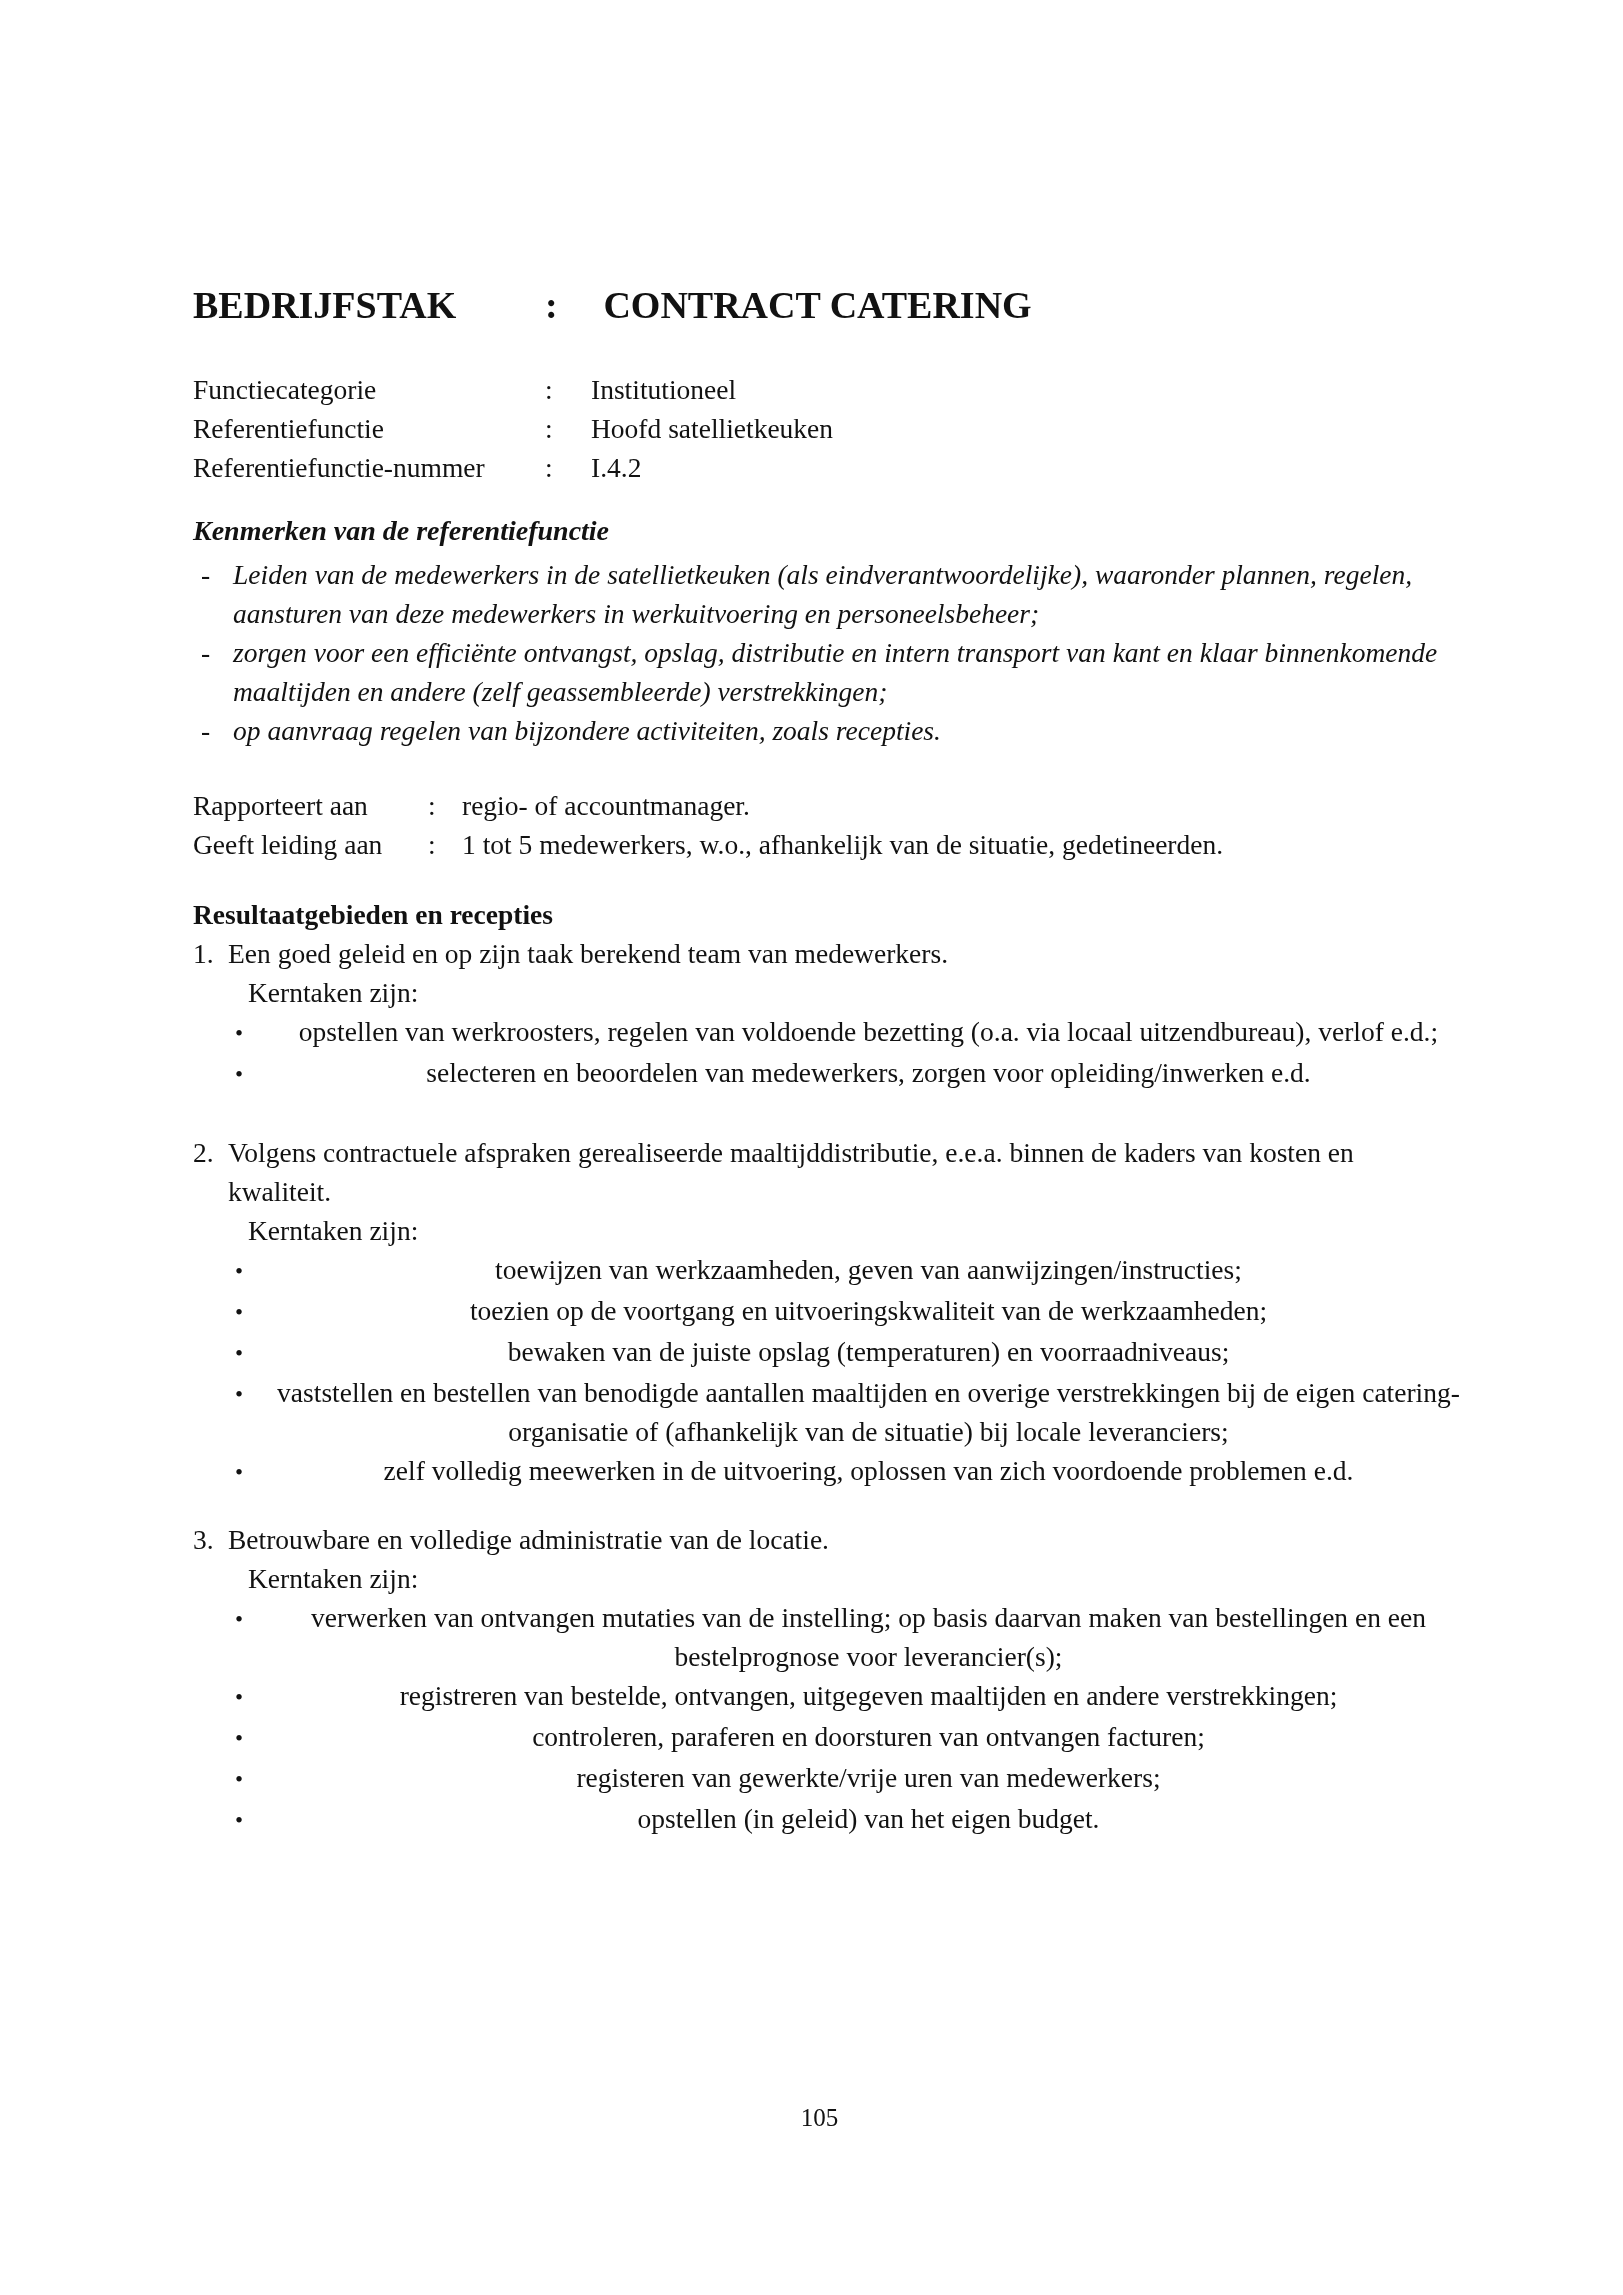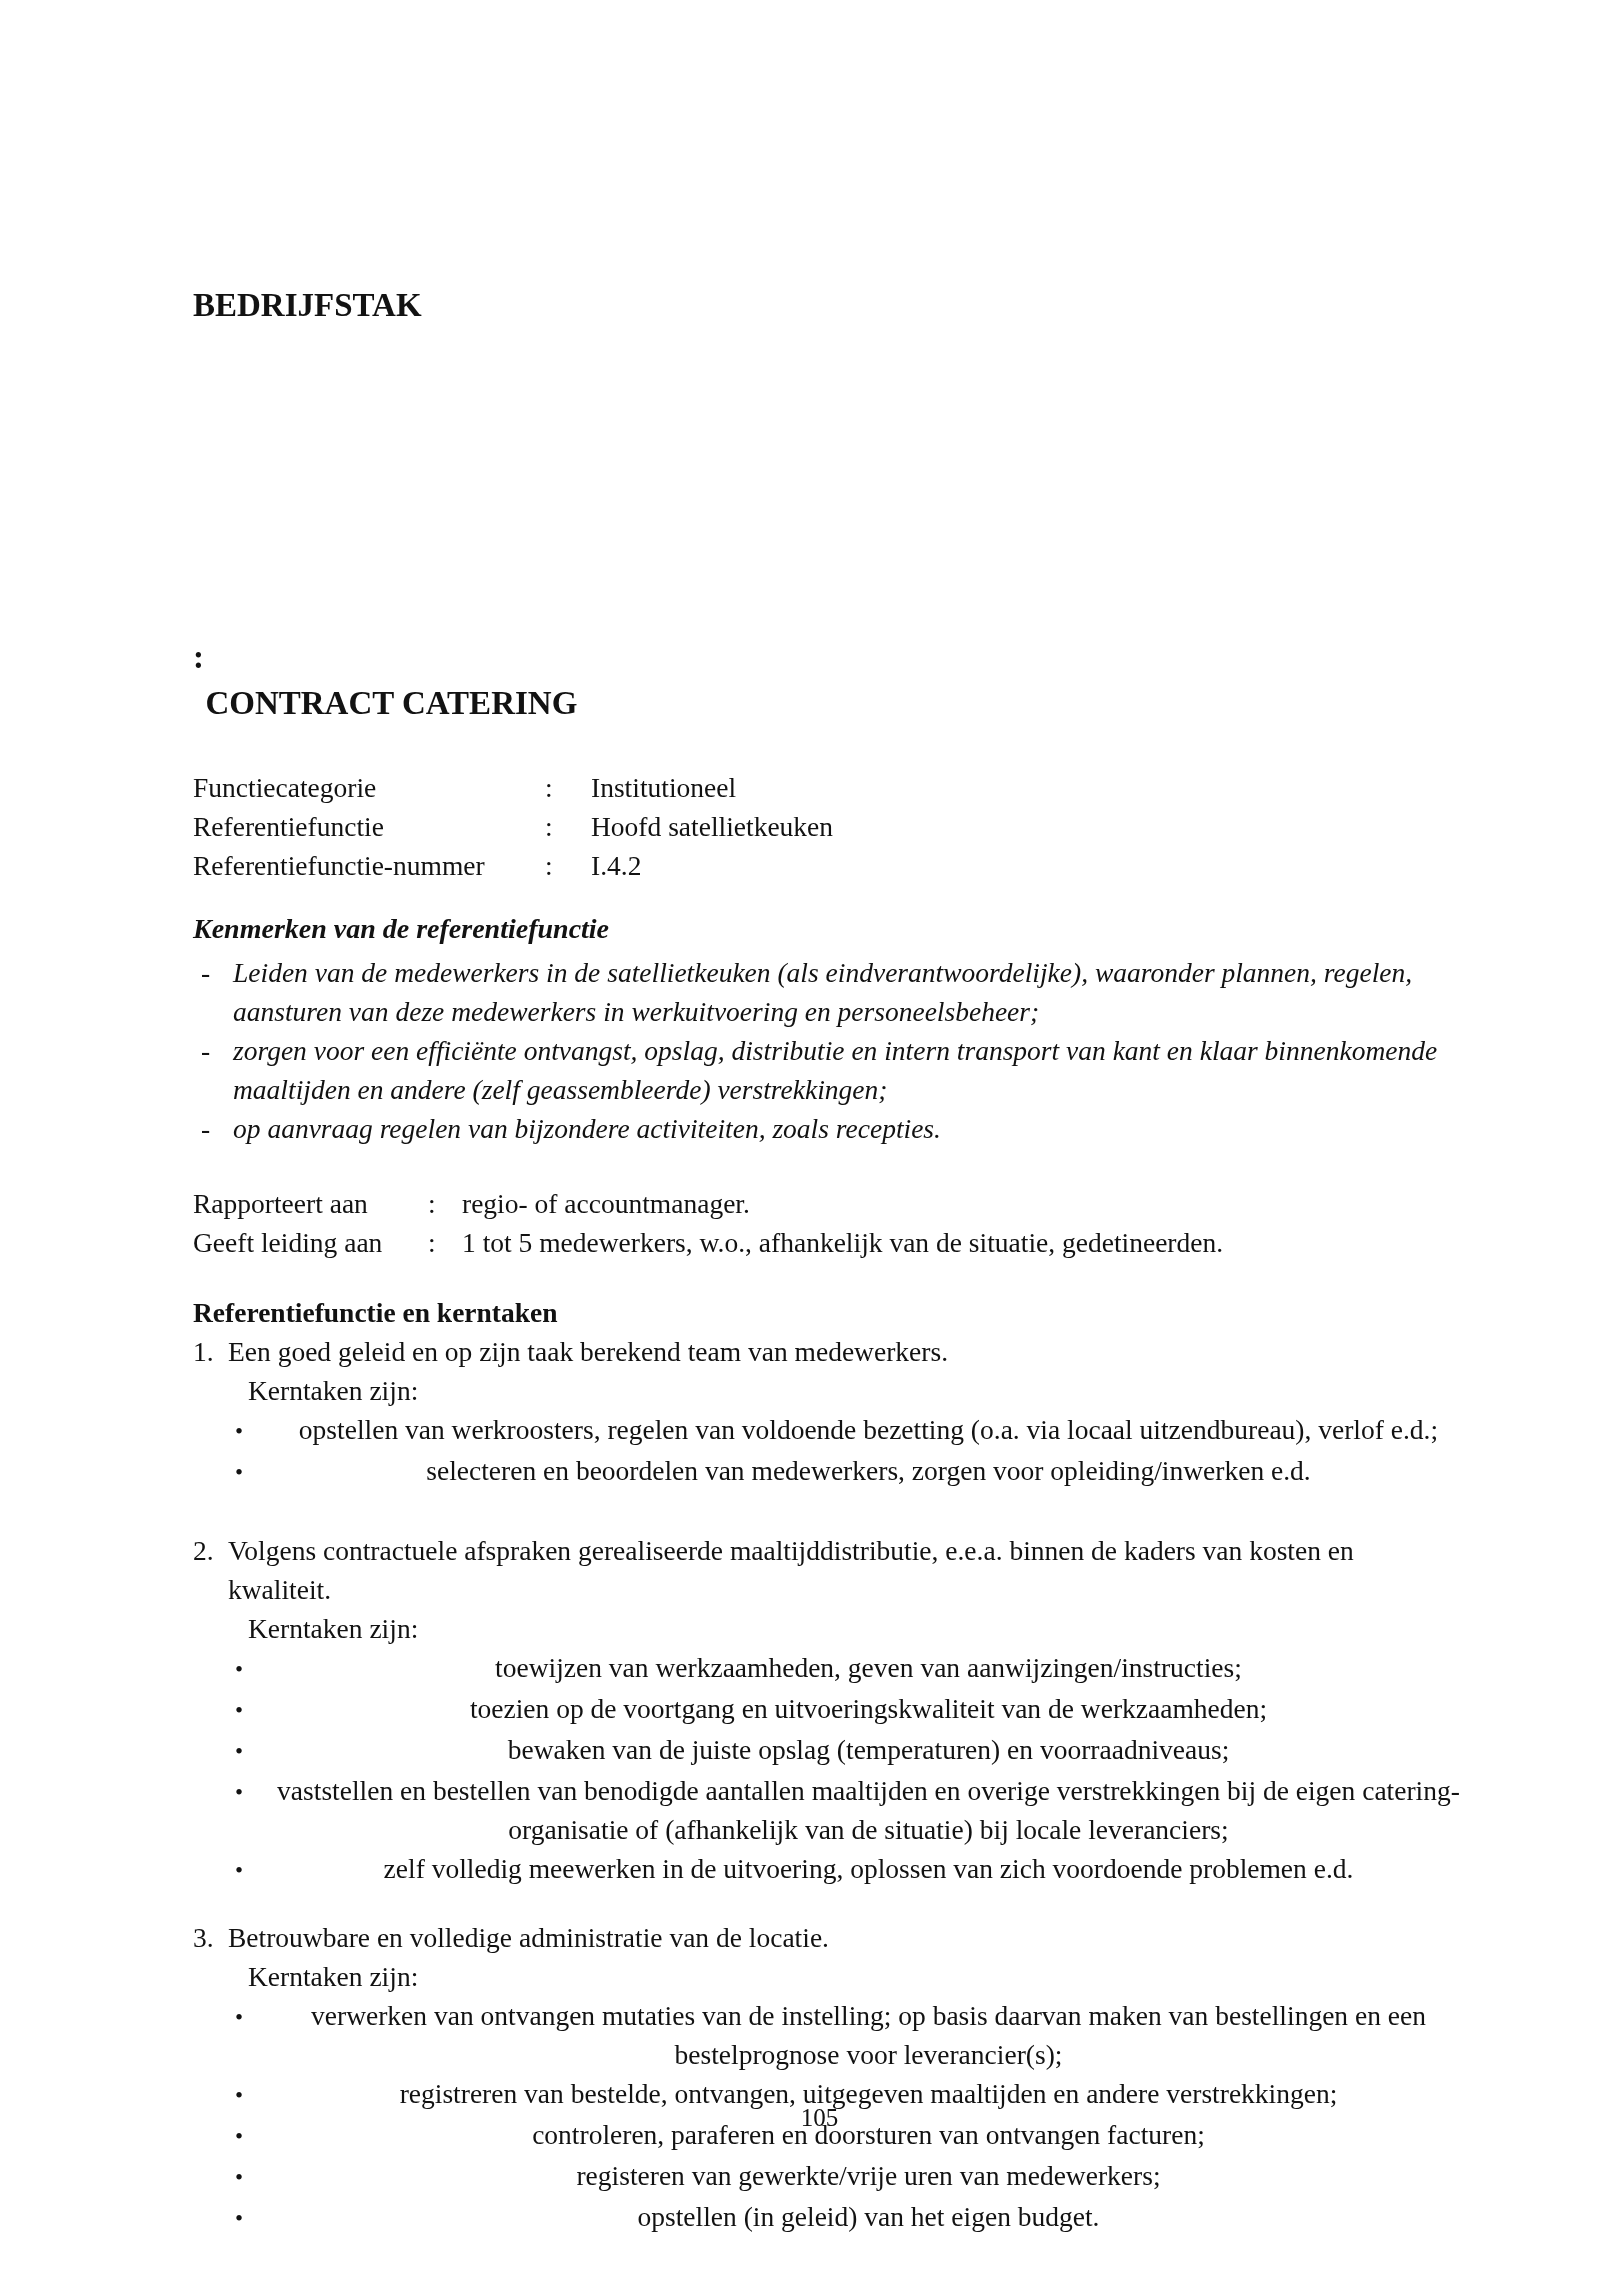--- a/index.html
+++ b/index.html
@@ -18,21 +18,21 @@
     font-family: "Liberation Serif", "DejaVu Serif", serif;
     font-size: 27.5px;
     line-height: 39px;
   }
   .b  { font-weight: bold; }
   .i  { font-style: italic; }
   .bi { font-weight: bold; font-style: italic; }
 
   
   .hdr-row { display: flex; align-items: baseline; }
-  .hdr-main { font-size: 33px; flex-direction: column; }
+  .hdr-main { font-size: 38px; }
   .hdr-label { width: 352px; flex: 0 0 352px; }
   .hdr-colon { width: 46px; flex: 0 0 46px; }
   .hdr-value.main-val { padding-left: 12.4px; }
   .hdr-block { margin-top: 45px; }
 
   .sec-title { margin-top: 73px; font-size: 28px; letter-spacing: 0.2px; }
   .sub-title { margin-top: 24px; font-size: 28px; }
 
   .dash-list { margin-top: 5.3px; }
   .dash-item { display: flex; align-items: baseline; margin-left: 8px; }
@@ -120,21 +120,21 @@
       <span class="org-colon">:</span>
       <span class="org-value">regio- of accountmanager.</span>
     </div>
     <div class="org-row">
       <span class="org-label">Geeft leiding aan</span>
       <span class="org-colon">:</span>
       <span class="org-value">1 tot 5 medewerkers, w.o., afhankelijk van de situatie, gedetineerden.</span>
     </div>
   </div>
 
-  <div class="res-title b">Referentiefunctie en kerntaken</div>
+  <div class="res-title b">Resultaatgebieden en recepties</div>
 
   <div class="num-item">
     <div class="num-row">
       <span class="num-col">1.</span>
       <div class="num-text">Een goed geleid en op zijn taak berekend team van medewerkers.</div>
     </div>
     <div class="kern-label">Kerntaken zijn:</div>
     <div class="bullet-list">
       <div class="bullet-item">
         <span class="bullet-marker">•</span>

